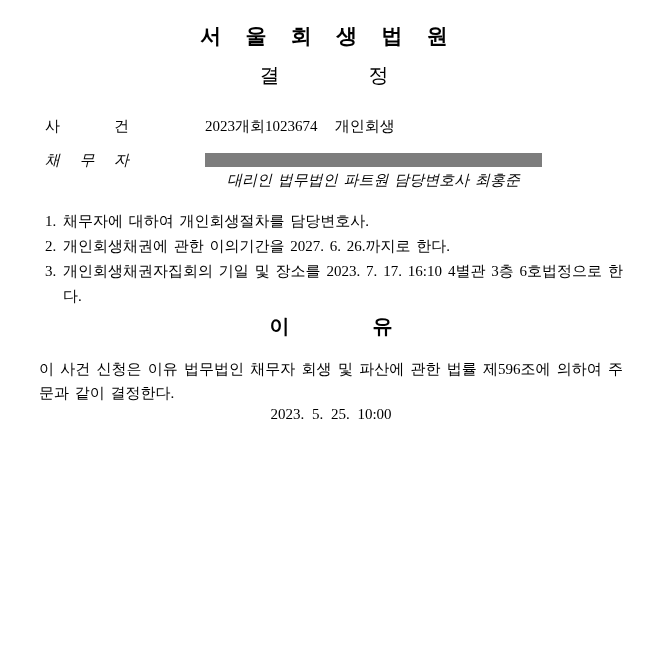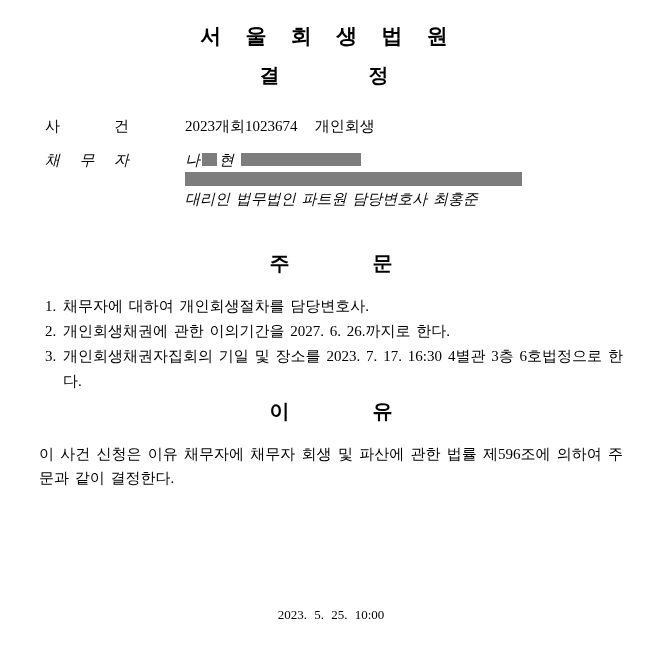--- a/index.html
+++ b/index.html
@@ -19,50 +19,50 @@
     font-family:"Liberation Sans","DejaVu Sans",sans-serif;
     font-weight:bold;
     font-size:21px; line-height:22px;
     letter-spacing:0.44em; text-indent:0.44em;
     white-space:pre;
   }
   .doc-type {
     margin-top:18px;
     text-align:center;
     font-family:"Liberation Sans","DejaVu Sans",sans-serif;
-    font-weight:bold;
+    font-weight:normal;
     font-size:20px; line-height:21px;
     white-space:pre;
   }
   .section-heading {
     text-align:center;
     font-family:"Liberation Sans","DejaVu Sans",sans-serif;
     font-weight:bold;
     font-size:20px; line-height:21px;
     white-space:pre;
   }
   .order-heading  { margin-top:45px; }
   .reason-heading { margin-top:7px; }
 
   
   .content {
     padding:0 25px 0 39px;
     font-size:15px;
     word-spacing:2px;
   }
-  .kv-row { display:flex; align-items:flex-start; line-height:19px; }
+  .kv-row { display:flex; align-items:flex-start; line-height:19px;text-align:center; }
   .case-row   { margin-top:31px; }
   .debtor-row { margin-top:15px;font-style:italic; }
   .kv-label {
     flex:0 0 84px;
     margin-left:6px;
     text-align-last:justify;
     -moz-text-align-last:justify;
   }
-  .kv-value { margin-left:56px; }
+  .kv-value { margin-left:76px; }
   .pre { white-space:pre; }
 
   
   .redact { background:#7d7d7d; }
   .redact-small  { display:inline-block; width:15px;  height:13px; vertical-align:-1px; margin:0 2px; }
   .redact-medium { display:inline-block; width:120px; height:13px; vertical-align:-1px; margin-left:7px; }
   .redact-wide   { display:block; width:337px; height:14px; margin-top:2px; }
   .attorney-line { margin-top:5px; line-height:17px; }
 
   
@@ -73,23 +73,22 @@
 
   
   .reason-text {
     margin-top:20px;
     line-height:24px;
     text-align:justify;
   }
 
   
   .decision-datetime {
-    margin-top:116px;
     text-align:center;
-    font-size:13px;
+    font-size:15px;
     line-height:18px;
     word-spacing:4px;
     white-space:pre;
   }
 </style>
 </head>
 <body>
 
 <div class="page">
 
@@ -99,45 +98,41 @@
   <div class="content">
 
     <div class="kv-row case-row">
       <span class="kv-label">사 건</span>
       <span class="kv-value pre">2023개회1023674   개인회생</span>
     </div>
 
     <div class="kv-row debtor-row">
       <span class="kv-label">채 무 자</span>
       <div class="kv-value">
-        <div>
-          <span>나</span><span class="redact redact-small"></span><span>현</span><span class="redact redact-medium"></span>
-        </div>
         <div class="redact redact-wide"></div>
         <div class="attorney-line">대리인 법무법인 파트원 담당변호사 최홍준</div>
       </div>
     </div>
 
-    <h3 class="section-heading order-heading">주           문</h3>
 
     <div class="order-list">
       <div class="order-item">
         <span class="order-num">1.</span>
         <span class="order-text">채무자에 대하여 개인회생절차를 담당변호사.</span>
       </div>
       <div class="order-item">
         <span class="order-num">2.</span>
         <span class="order-text">개인회생채권에 관한 이의기간을 2027. 6. 26.까지로 한다.</span>
       </div>
       <div class="order-item">
         <span class="order-num">3.</span>
-        <span class="order-text">개인회생채권자집회의 기일 및 장소를 2023. 7. 17. 16:30 4별관 3층 6호법정으로 한다.</span>
+        <span class="order-text">개인회생채권자집회의 기일 및 장소를 2023. 7. 17. 16:10 4별관 3층 6호법정으로 한다.</span>
       </div>
     </div>
 
     <h3 class="section-heading reason-heading">이           유</h3>
 
-    <p class="reason-text">이 사건 신청은 이유 채무자에 채무자 회생 및 파산에 관한 법률 제596조에 의하여 주문과 같이 결정한다.</p>
+    <p class="reason-text">이 사건 신청은 이유 법무법인 채무자 회생 및 파산에 관한 법률 제596조에 의하여 주문과 같이 결정한다.</p>
 
     <div class="decision-datetime">2023. 5. 25. 10:00</div>
 
   </div>
 </div>
 
 </body></html>

